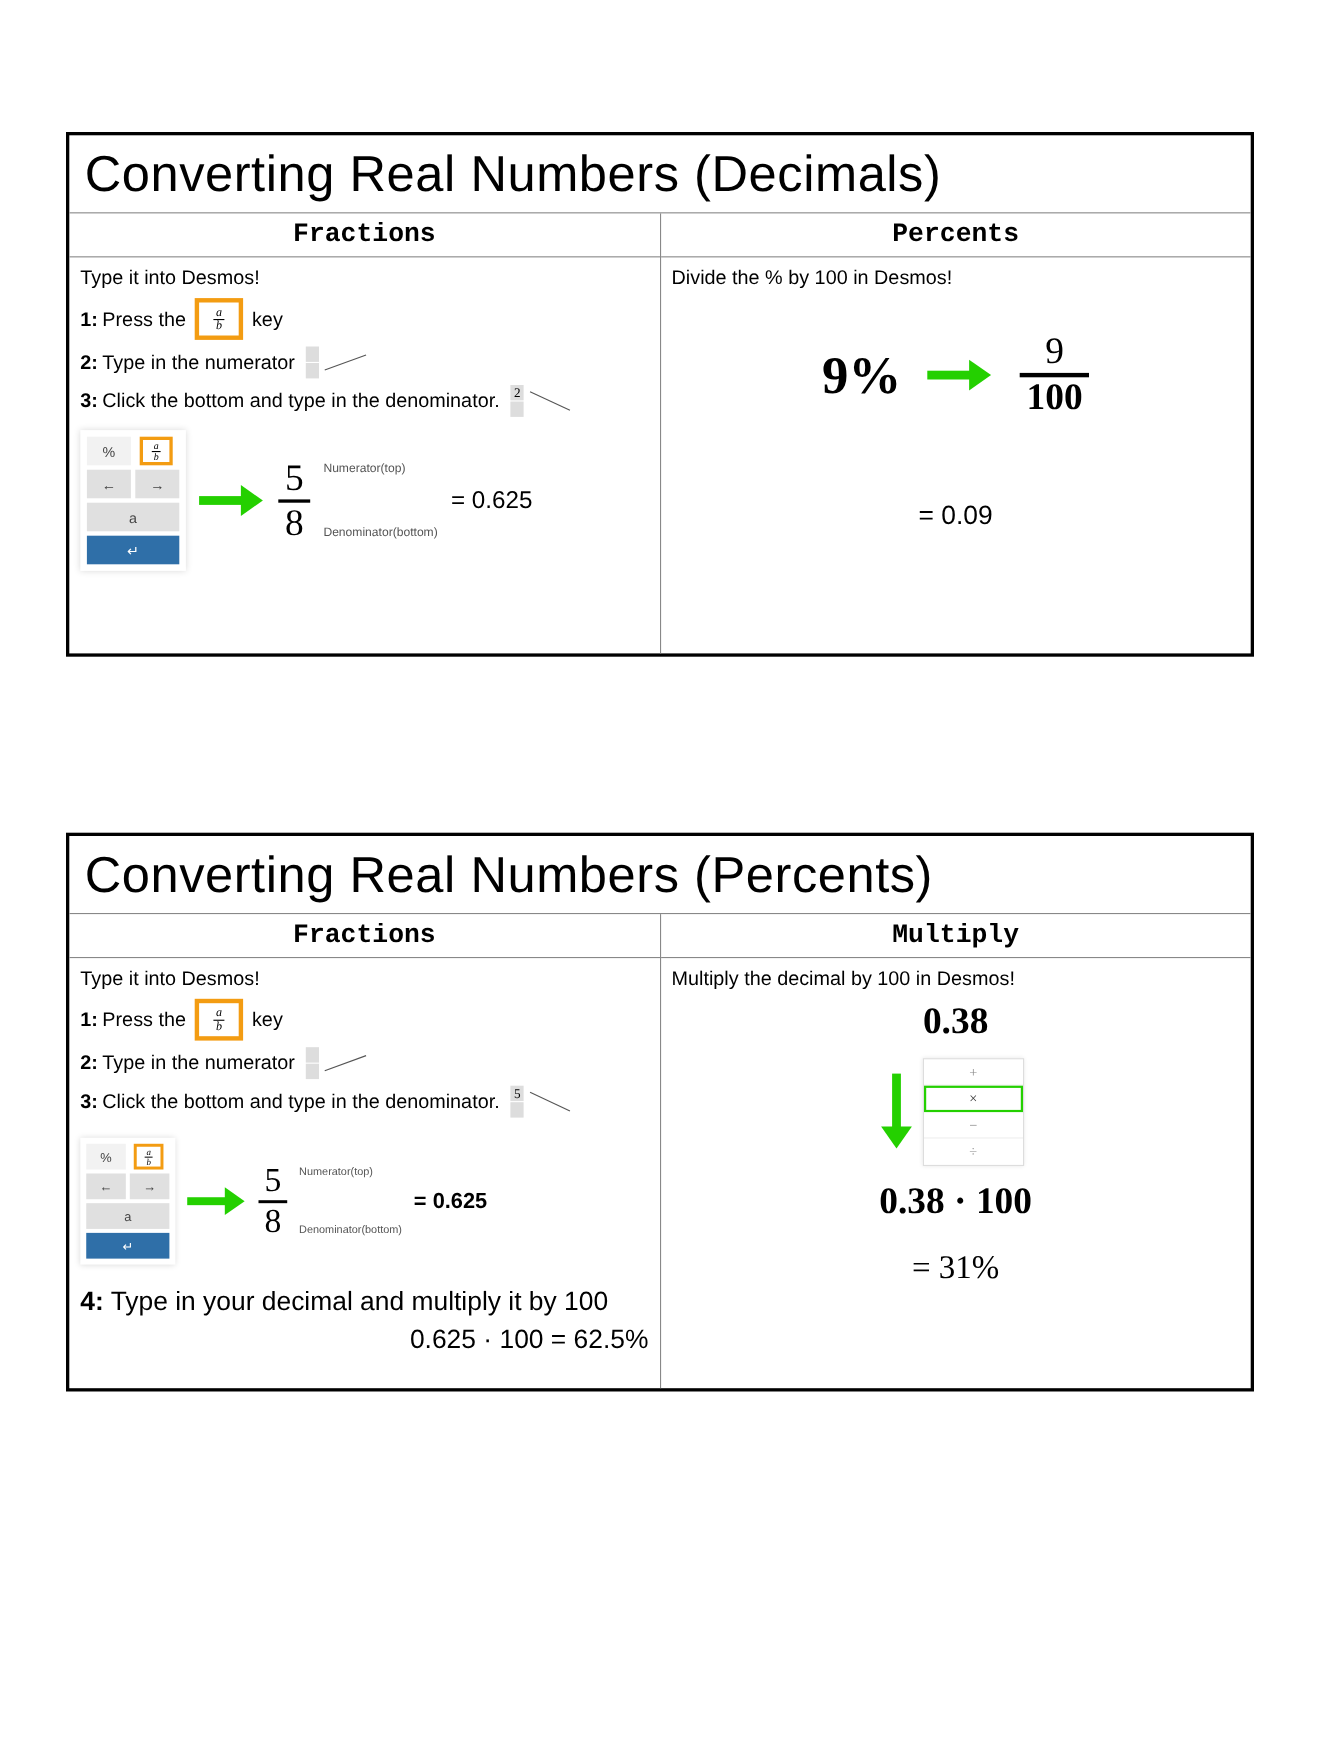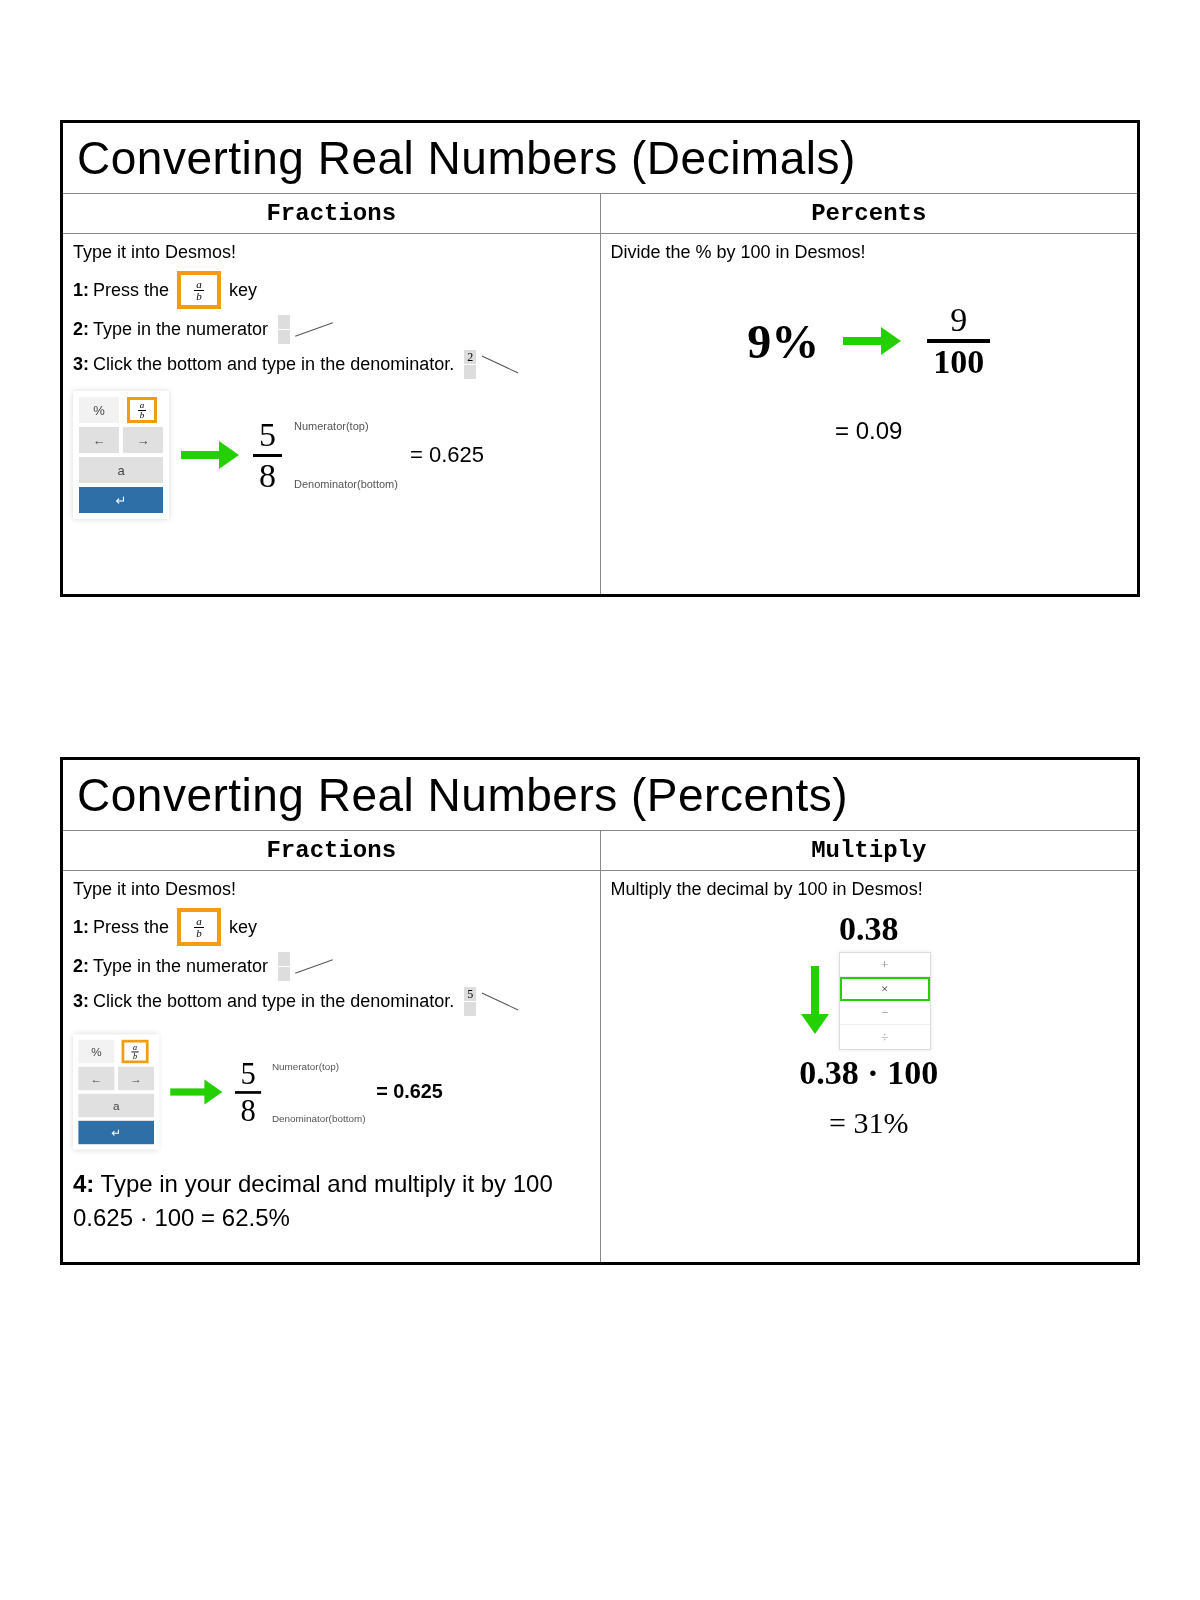--- a/index.html
+++ b/index.html
@@ -178,28 +178,28 @@
     align-items: center;
     justify-content: center;
     gap: 24px;
     margin-top: 40px;
     font-family: Georgia, "Times New Roman", serif;
   }
   .percent-row .pct { font-size: 48px; font-weight: 700; }
   .percent-result {
     text-align: center;
     font-size: 24px;
-    margin-top: 38px;
+    margin-top: 76px;
   }
 
   .dec-stack {
     display: flex;
     flex-direction: column;
     align-items: center;
-    gap: 4px;
+    gap: 14px;
     margin-top: 10px;
     font-family: Georgia, "Times New Roman", serif;
   }
   .dec-stack .val { font-size: 34px; font-weight: 700; }
   .dec-down-row {
     display: flex;
     align-items: center;
     gap: 16px;
   }
 
@@ -217,21 +217,21 @@
     font-size: 13px; color: #888;
   }
   .op-item.sel {
     border: 2px solid #24d000;
     color: #333;
   }
   .op-item:last-child { border-bottom: none; }
 
   .step4 { margin-top: 14px; font-size: 24px; }
   .step4-eq {
-    text-align: left;
+    text-align: right;
     font-size: 24px;
     margin-top: 6px;
     font-family: "Comic Sans MS", "Century Gothic", sans-serif;
   }
 
   .diag-arrow {
     width: 40px; height: 1px;
     background: #555;
     display: inline-block;
     transform: rotate(25deg);

